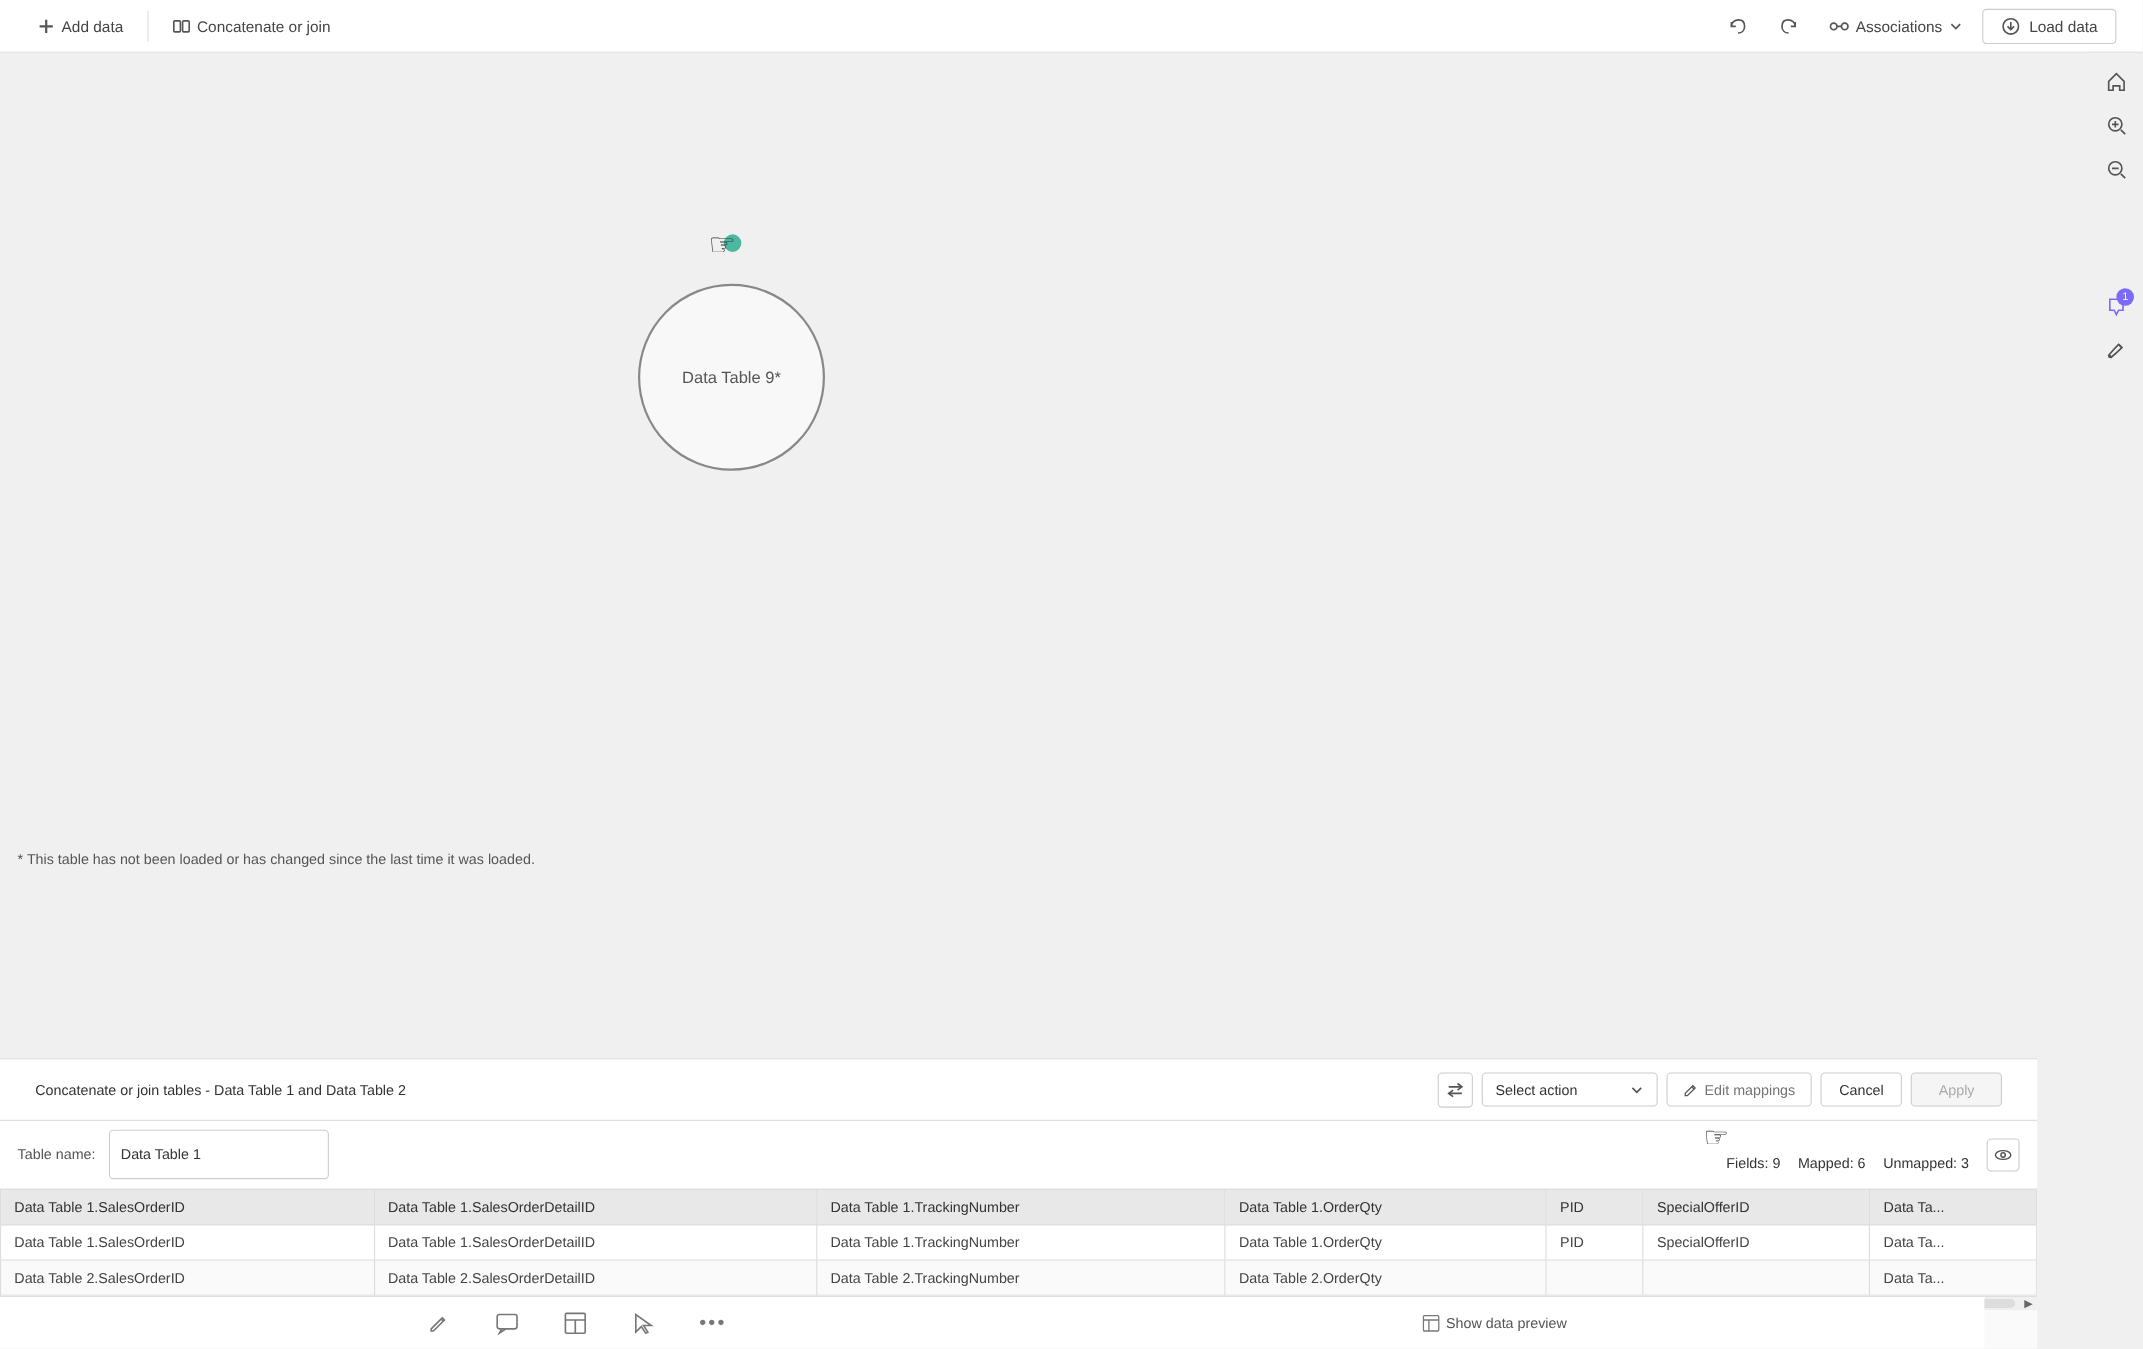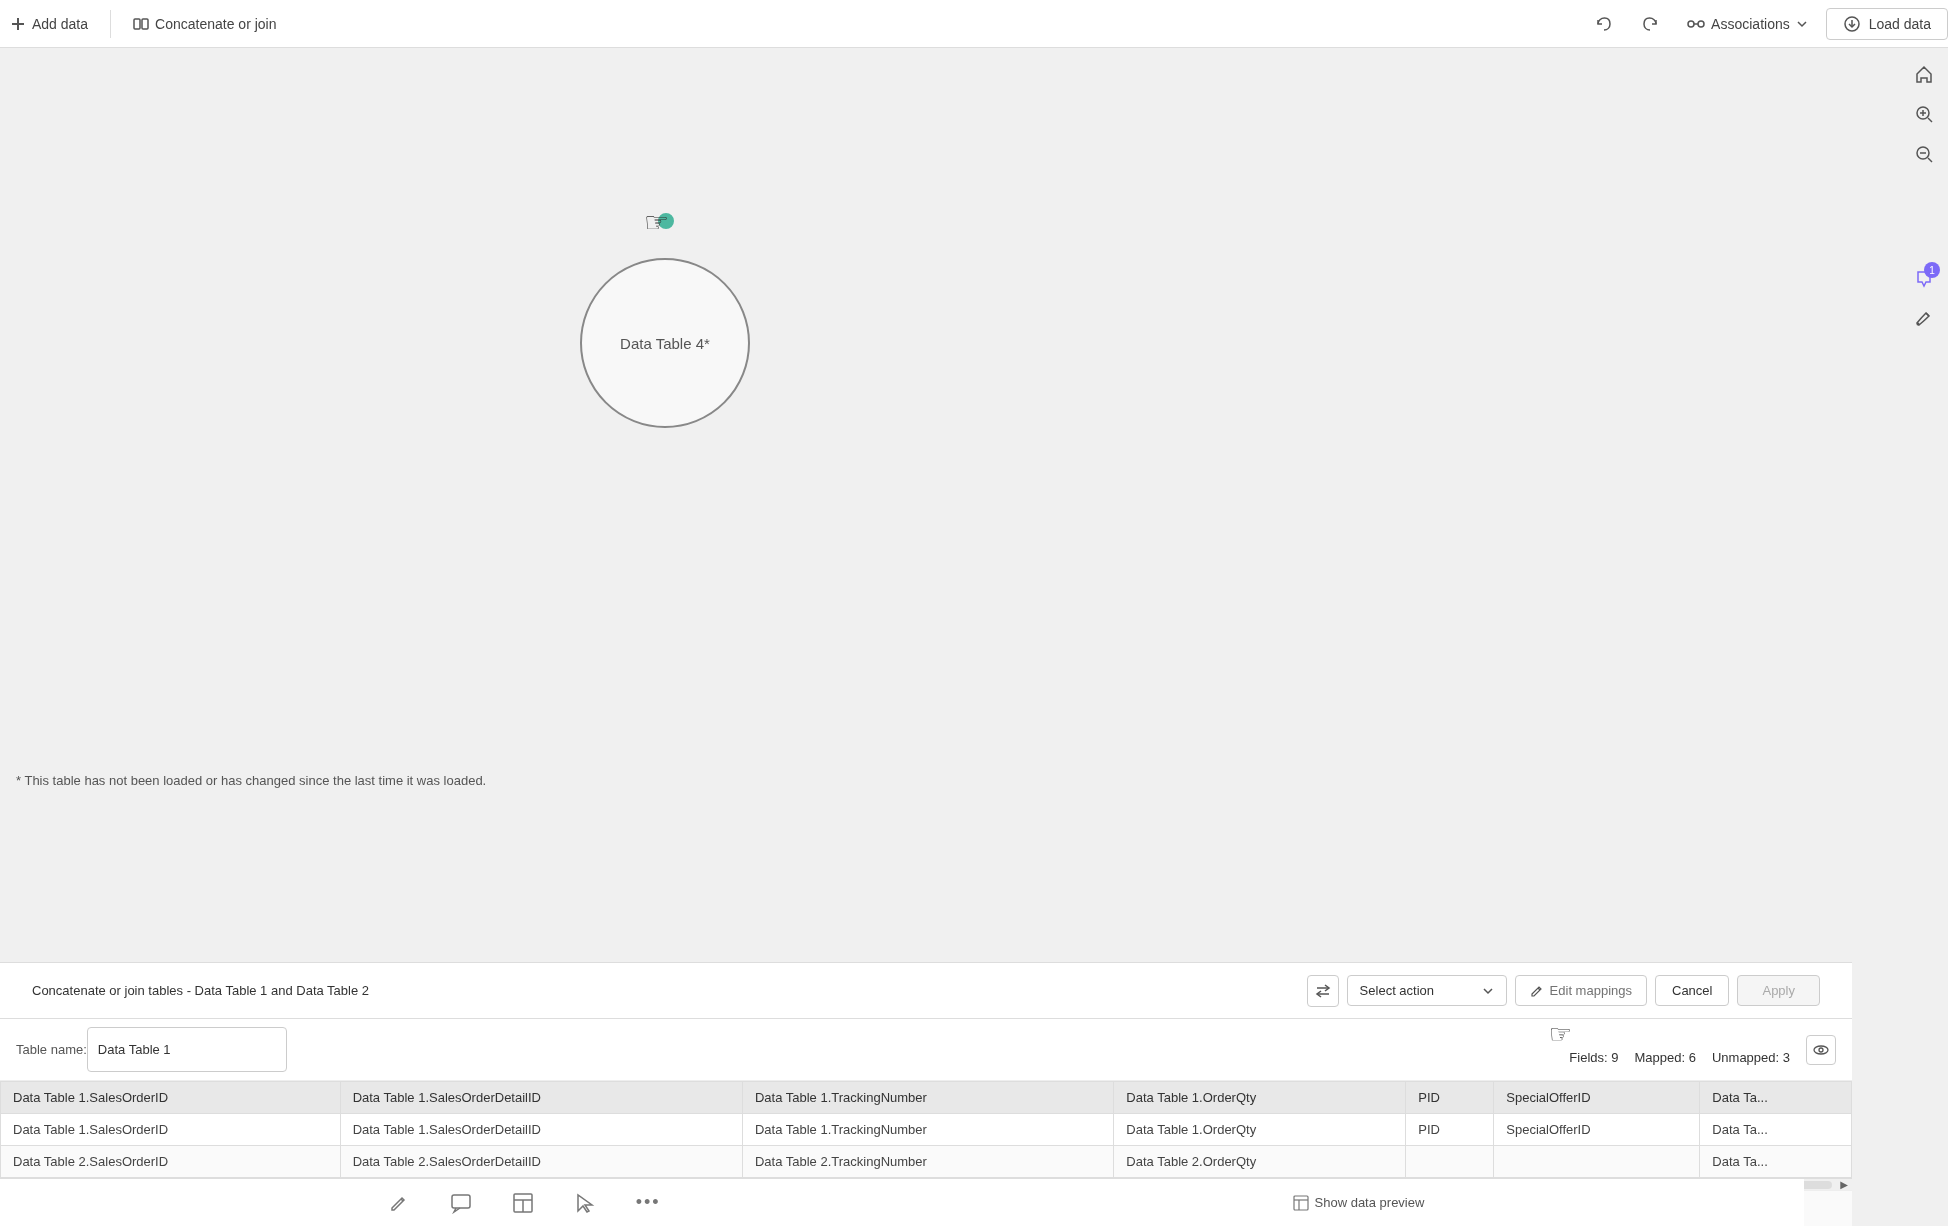--- a/index.html
+++ b/index.html
@@ -2,21 +2,21 @@
 <html><head>
   <meta charset="utf-8">
   <style>
     * { box-sizing: border-box; margin: 0; padding: 0; }
     body { font-family: -apple-system, BlinkMacSystemFont, 'Segoe UI', sans-serif; background: #f0f0f0; width: 1948px; height: 1226px; overflow: hidden; font-size: 14px; color: #333; }
 
     
     .top-toolbar {
       display: flex; align-items: center; height: 48px;
       background: #fff; border-bottom: 1px solid #ddd;
-      padding: 0 0; gap: 8px;
+      padding: 0 24px; gap: 8px;
     }
     .toolbar-btn {
       display: flex; align-items: center; gap: 6px;
       background: none; border: none; cursor: pointer;
       color: #444; font-size: 14px; padding: 6px 10px;
       border-radius: 4px;
     }
     .toolbar-separator { width: 1px; height: 28px; background: #ddd; margin: 0 4px; }
     .toolbar-right { margin-left: auto; display: flex; align-items: center; gap: 8px; }
     .associations-btn {
@@ -125,21 +125,21 @@
       border-radius: 4px; cursor: pointer; font-size: 13px; color: #333;
     }
     .apply-btn {
       border: 1px solid #ccc; background: #f5f5f5; padding: 7px 24px;
       border-radius: 4px; cursor: pointer; font-size: 13px; color: #aaa;
     }
 
     
     .table-name-row {
       display: flex; align-items: center; padding: 8px 16px;
-      border-bottom: 1px solid #eee;
+      gap: 12px; border-bottom: 1px solid #eee;
     }
     .table-name-label { font-size: 13px; color: #555; }
     .table-name-input {
       border: 1px solid #ccc; border-radius: 4px;
       padding: 14px 10px; font-size: 13px; width: 200px; color: #333;
       background: #fff;
     }
     .fields-info {
       margin-left: auto; font-size: 13px; color: #555;
       display: flex; gap: 16px; align-items: flex-end;
@@ -280,21 +280,21 @@
 </div>
 
 <div class="canvas-area">
 
 
   <div class="circle-connector"></div>
 
   <div class="cursor-pointer" style="top: 158px; left: 644px;">☞</div>
 
   <div class="data-circle data-circle-1">
-    <span>Data Table 4*</span>
+    <span>Data Table 9*</span>
   </div>
 
   <div class="footnote">
     <span>* This table has not been loaded or has changed since the last time it was loaded.</span>
   </div>
 
   <div class="bottom-panel">
 
     <div class="panel-toolbar">
       <span class="panel-title">Concatenate or join tables - Data Table 1 and Data Table 2</span>

